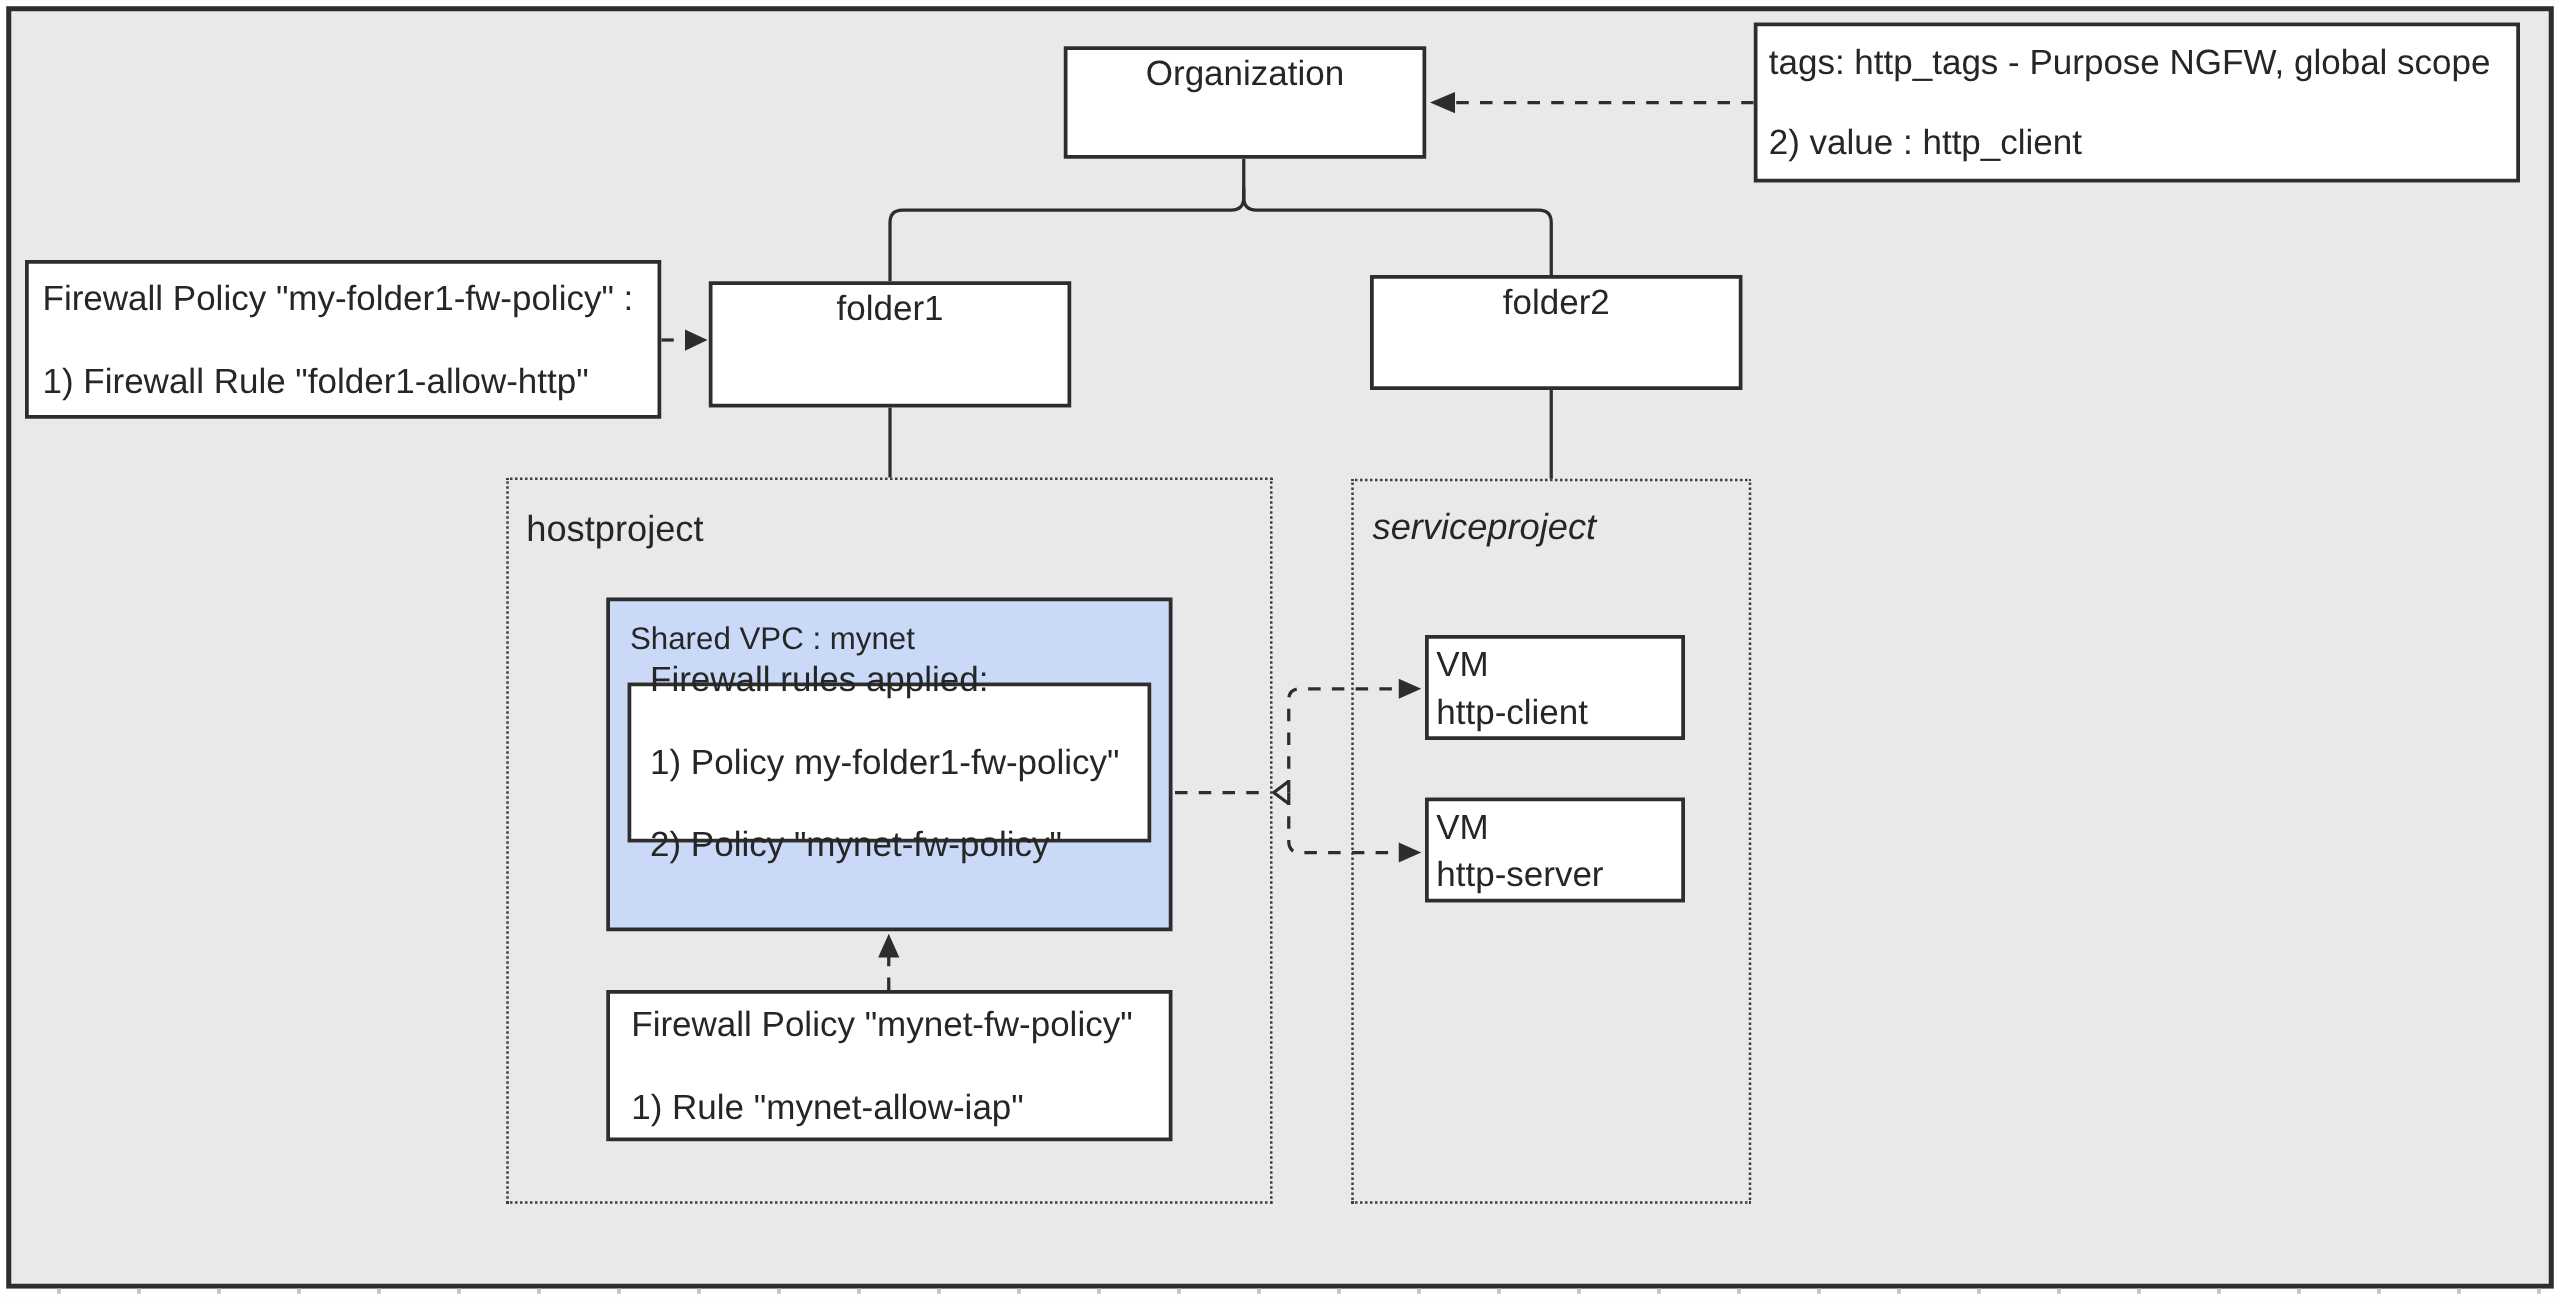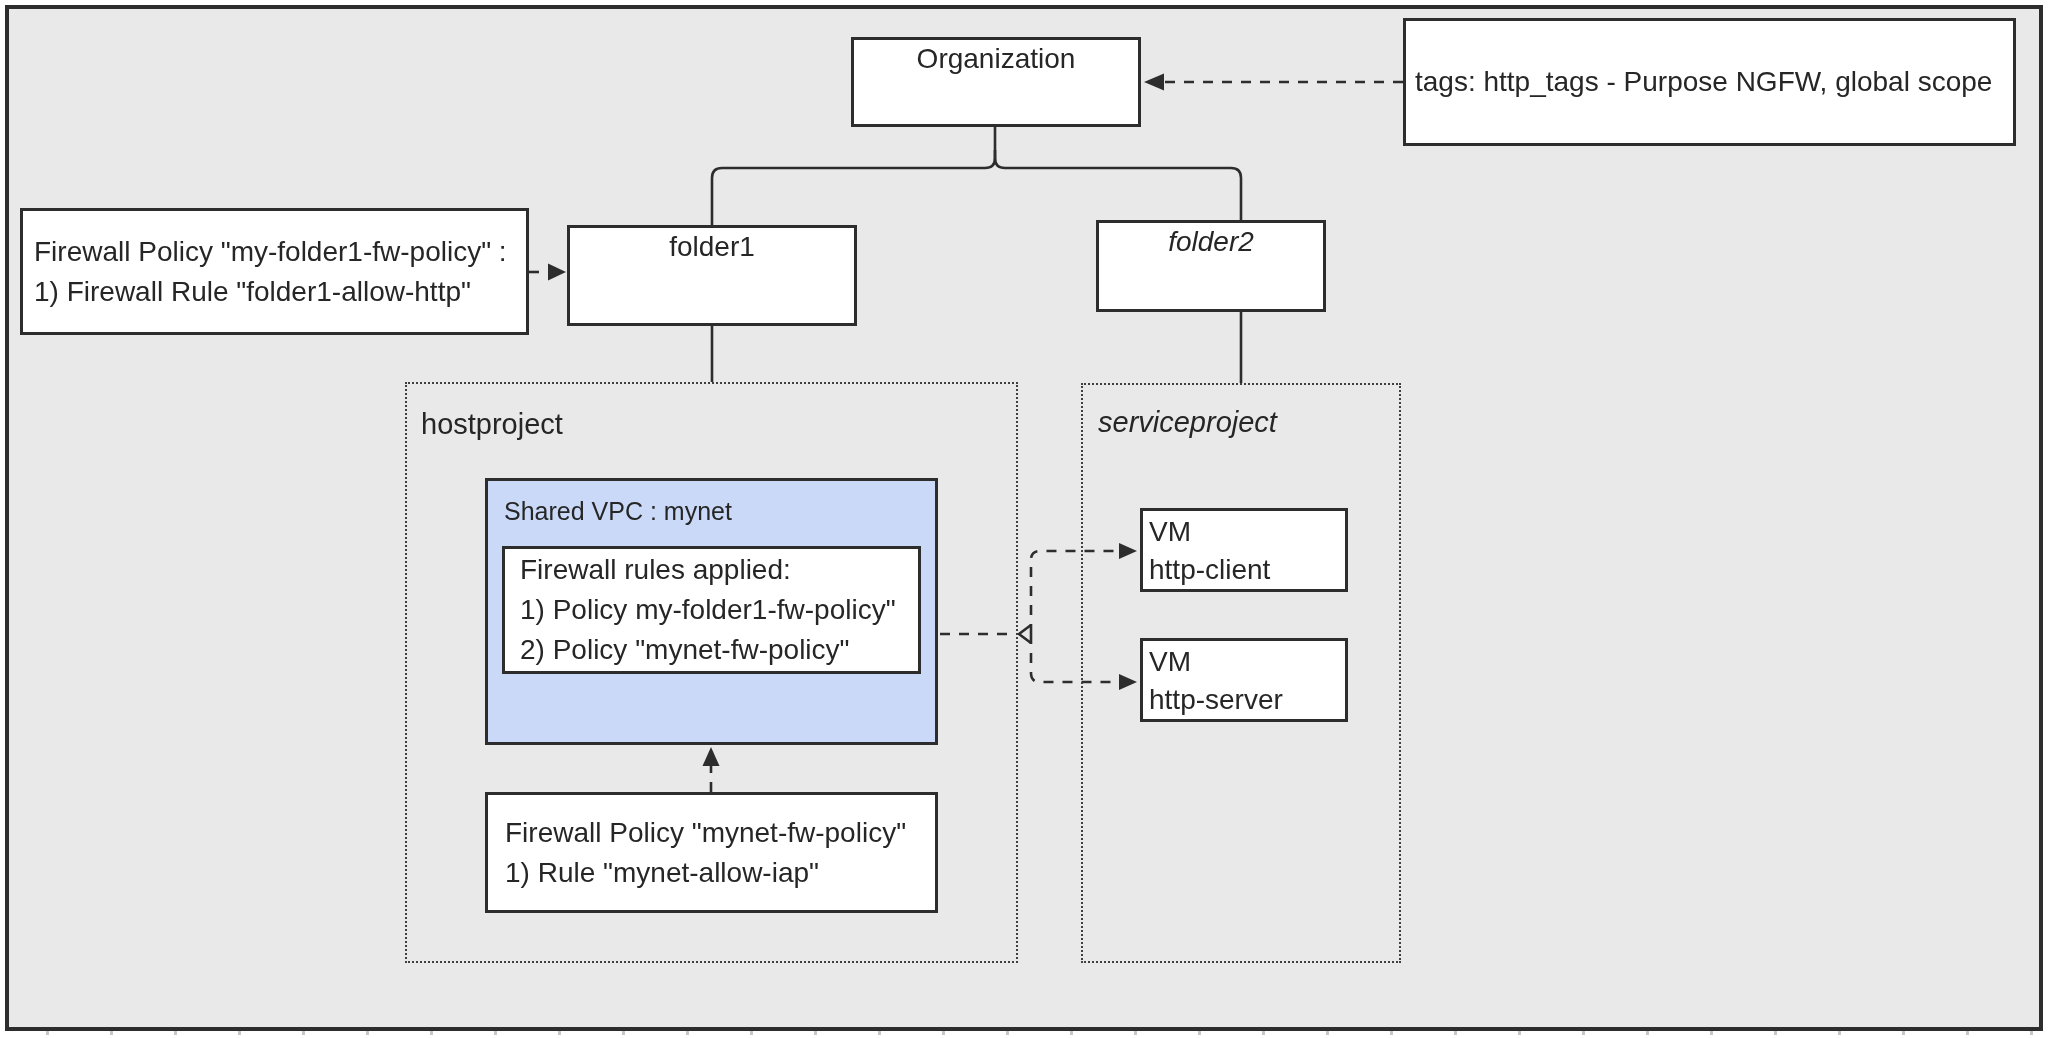--- a/index.html
+++ b/index.html
@@ -23,21 +23,21 @@
     box-sizing:border-box;border:4px solid var(--line);
     background:var(--canvas_bg);
   }
   .node{
     position:absolute;box-sizing:border-box;
     background:var(--box_fill);border:3px solid var(--line);
     font-size:28px;line-height:38px;
   }
   .center{display:flex;align-items:flex-start;justify-content:center;}
   .vcenter{display:flex;flex-direction:column;justify-content:center;}
-  .lines{white-space:nowrap;}
+  .lines{white-space:nowrap;gap:26px;}
   .container-dotted{
     position:absolute;box-sizing:border-box;
     border:2px dotted #3f3f3f;background:transparent;
   }
   .container-label{
     position:absolute;font-size:29px;line-height:32px;white-space:nowrap;
   }
   #vpc{
     position:absolute;box-sizing:border-box;
     background:var(--vpc_fill);border:3px solid var(--line);
@@ -91,32 +91,33 @@
     <path class="ln dash" d="M1031 634 L1031 673 Q1031 682 1040 682 L1119 682"></path>
     <polygon class="ah" points="1137,682 1119,674 1119,690"></polygon>
   </svg>
 
   <div class="node center" style="left:851px;top:37px;width:290px;height:90px;">
     <span>Organization</span>
   </div>
 
   <div class="node vcenter lines" style="left:1403px;top:18px;width:613px;height:128px;padding-left:9px;">
     <div>tags: http_tags - Purpose NGFW, global scope</div>
+    <div>2) value : http_client</div>
   </div>
 
   <div class="node vcenter lines" style="left:20px;top:208px;width:509px;height:127px;padding-left:11px;line-height:40px;">
     <div>Firewall Policy "my-folder1-fw-policy" :</div>
     <div>1) Firewall Rule "folder1-allow-http"</div>
   </div>
 
   <div class="node center" style="left:567px;top:225px;width:290px;height:101px;">
     <span>folder1</span>
   </div>
 
-  <div class="node center" style="left:1096px;top:220px;width:230px;height:92px;font-style:italic;">
+  <div class="node center" style="left:1096px;top:220px;width:298px;height:92px;">
     <span>folder2</span>
   </div>
 
   <div class="container-dotted" style="left:405px;top:382px;width:613px;height:581px;"></div>
   <div class="container-label" style="left:421px;top:408px;">hostproject</div>
 
   <div class="container-dotted" style="left:1081px;top:383px;width:320px;height:580px;"></div>
   <div class="container-label" style="left:1098px;top:406px;font-style:italic;">serviceproject</div>
 
   <div id="vpc" style="left:485px;top:478px;width:453px;height:267px;">

